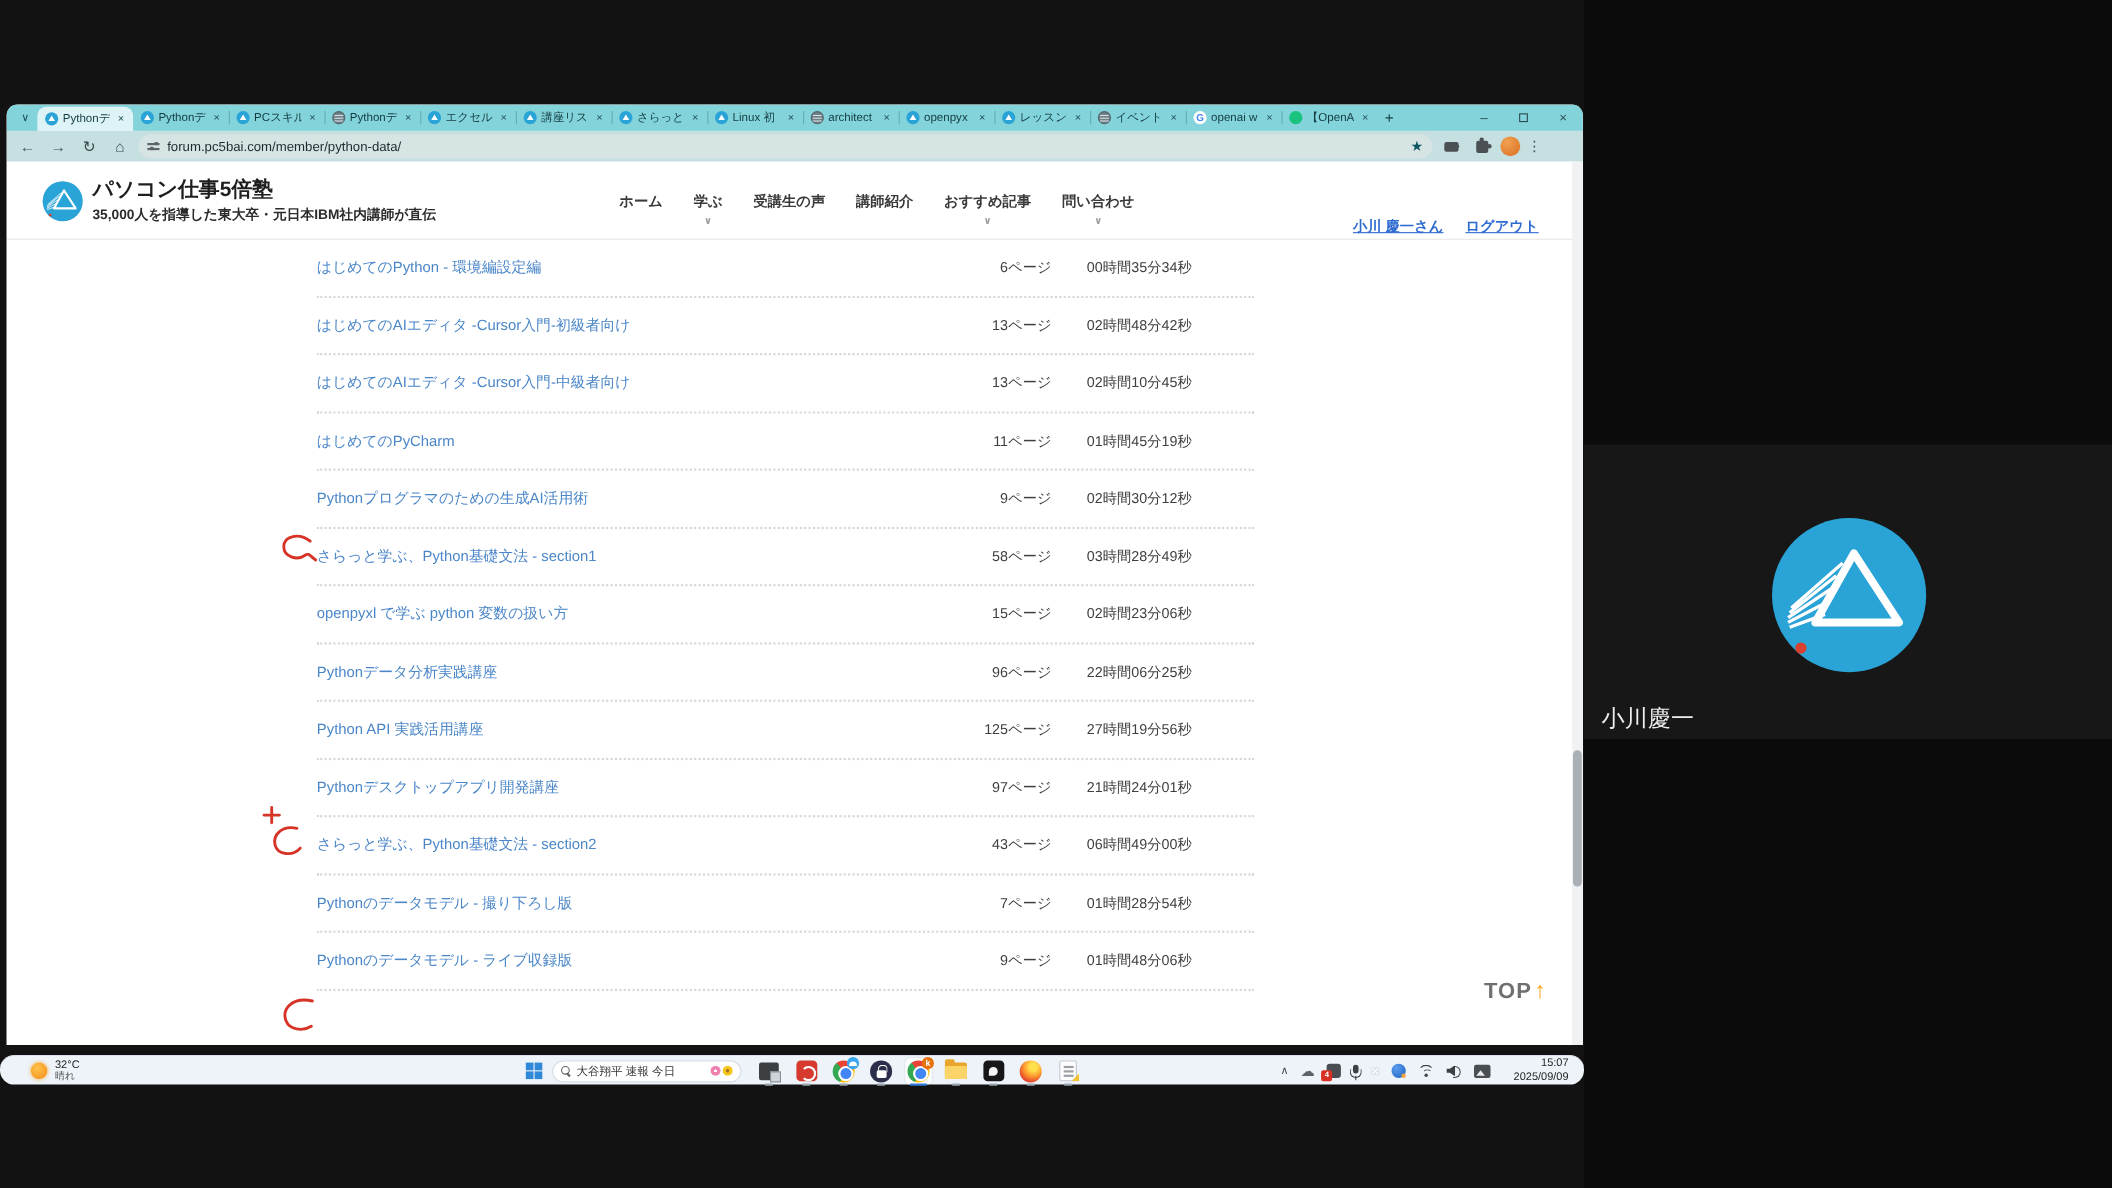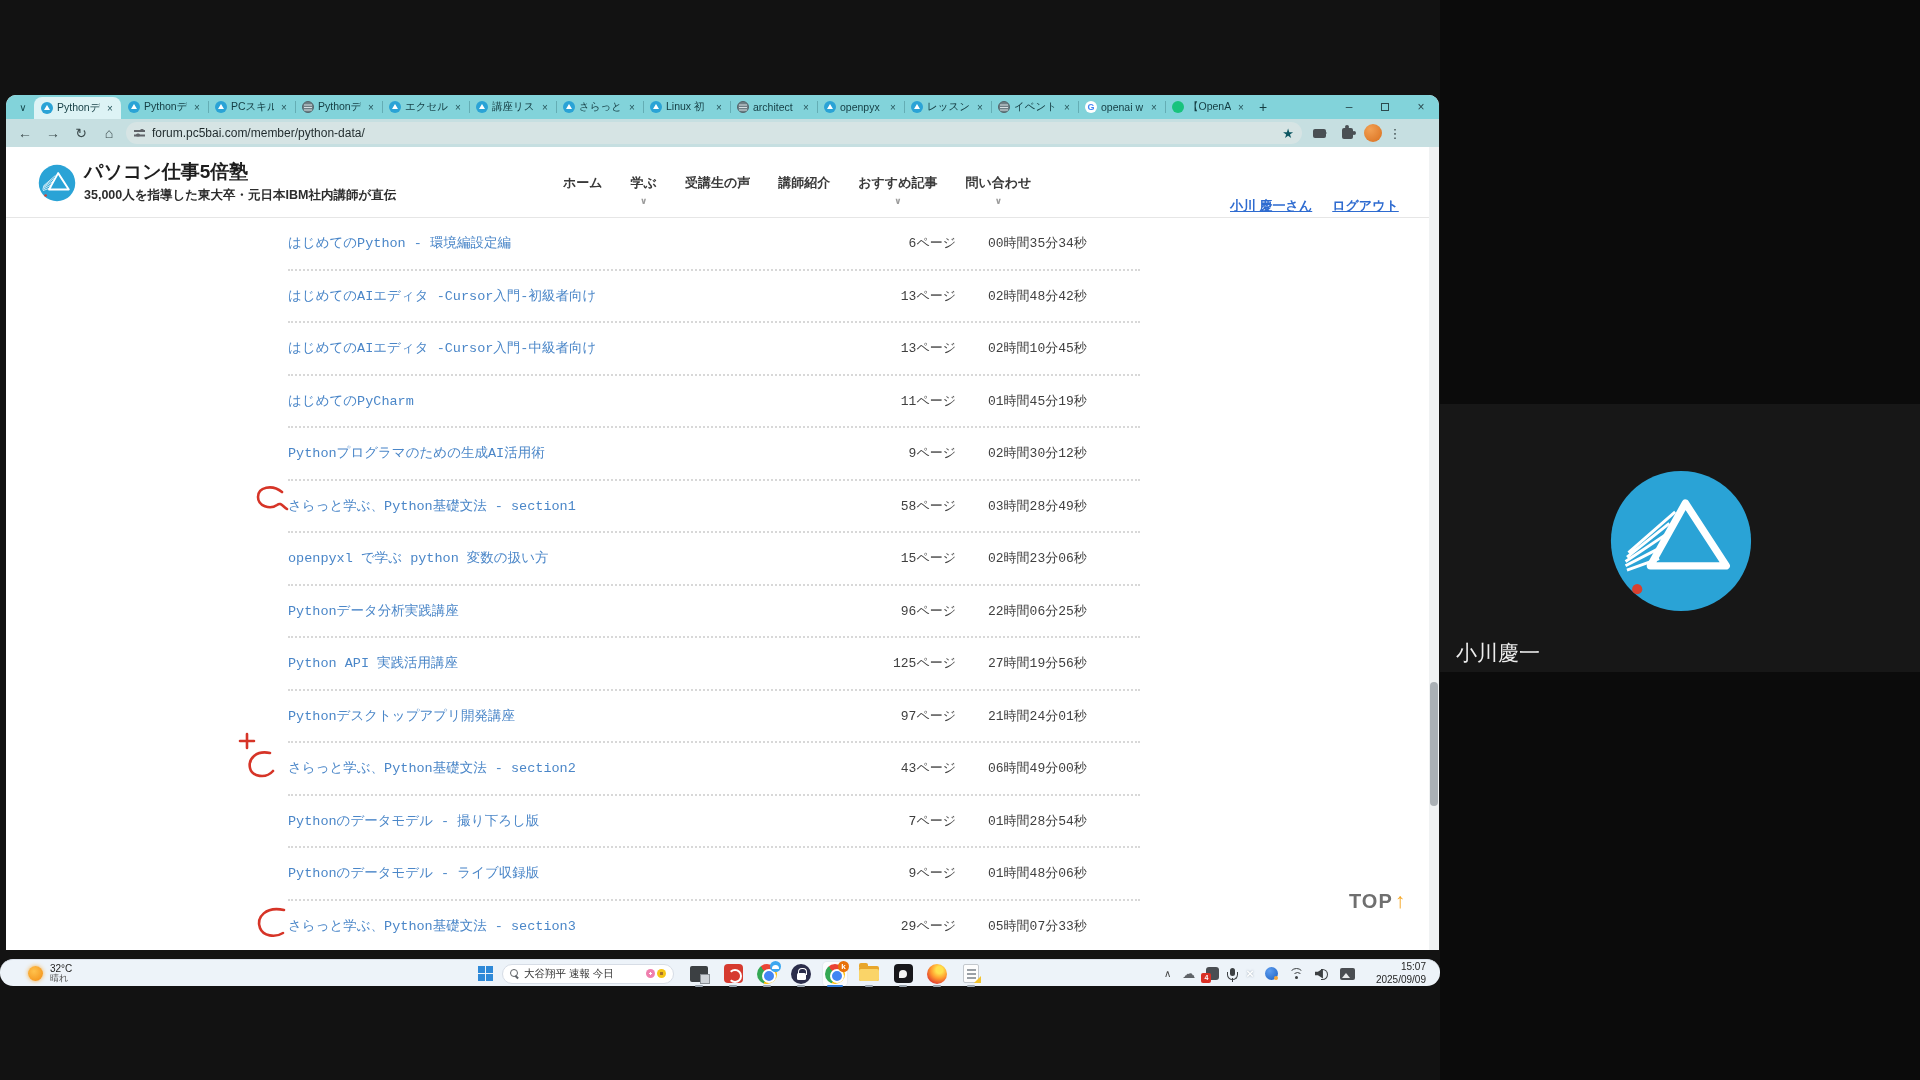--- a/index.html
+++ b/index.html
@@ -68,21 +68,21 @@
   .logo { position:absolute; left:32px; top:17px; width:38px; height:38px; }
   .site-title { position:absolute; left:78px; top:12px; font-size:19px; font-weight:bold; color:#1e1e1e; }
   .site-tagline { position:absolute; left:78px; top:40px; font-size:12.5px; font-weight:600; color:#2c2c2c; }
   .mainnav { position:absolute; left:556px; top:0; height:71px; display:flex; align-items:center; gap:26px; }
   .nav-item { position:relative; font-size:13px; font-weight:600; color:#3a3a3a; padding:2px 1px; }
   .nav-item .drop { position:absolute; left:50%; transform:translateX(-50%); top:24px; font-size:9px; color:#9b9b9b; }
   .userlinks { position:absolute; left:1224px; top:0; height:71px; display:flex; align-items:center; gap:20px;margin-top:23px; }
   .userlinks a { font-size:13px; font-weight:600; color:#2e6bd0; text-decoration:underline; }
 
   .course-list { margin-left:282px; width:852px; }
-  .course-row { height:52.5px; display:flex; align-items:center; border-bottom:2px dotted #d8d8d8;font-family:Liberation Mono, monospace; }
+  .course-row { height:52.5px; display:flex; align-items:center; border-bottom:2px dotted #d8d8d8; }
   .course-link { flex:1; font-size:13.5px; color:#4a86c8; text-decoration:none; white-space:nowrap; overflow:hidden; }
   .course-pages { width:90px; text-align:right; font-size:13px; color:#3f3f3f; flex:none; }
   .course-duration { width:152px; margin-left:32px; font-size:13px; color:#3f3f3f; flex:none; }
 
   .top-btn { position:absolute; left:1343px; top:742px; display:flex; align-items:flex-end; gap:2px; }
   .top-btn .top-label { font-size:20px; font-weight:bold; color:#6f6f6f; letter-spacing:1px; }
   .top-btn .top-arrow { font-size:21px; font-weight:bold; color:#f5a623; }
 
   
   .scrollbar { position:absolute; right:0; top:52px; bottom:0; width:10px; background:#f0f2f3; }
@@ -410,25 +410,20 @@
             <div class="course-row">
               <a class="course-link" href="#">Pythonのデータモデル - 撮り下ろし版</a>
               <span class="course-pages">7ページ</span>
               <span class="course-duration">01時間28分54秒</span>
             </div>
             <div class="course-row">
               <a class="course-link" href="#">Pythonのデータモデル - ライブ収録版</a>
               <span class="course-pages">9ページ</span>
               <span class="course-duration">01時間48分06秒</span>
             </div>
-            <div class="course-row">
-              <a class="course-link" href="#">さらっと学ぶ、Python基礎文法 - section3</a>
-              <span class="course-pages">29ページ</span>
-              <span class="course-duration">05時間07分33秒</span>
-            </div>
           </div>
 
         <div class="top-btn">
           <span class="top-label">TOP</span>
           <span class="top-arrow">↑</span>
         </div>
       </div>
 
       <div class="scrollbar">
         <div class="scroll-thumb"></div>

